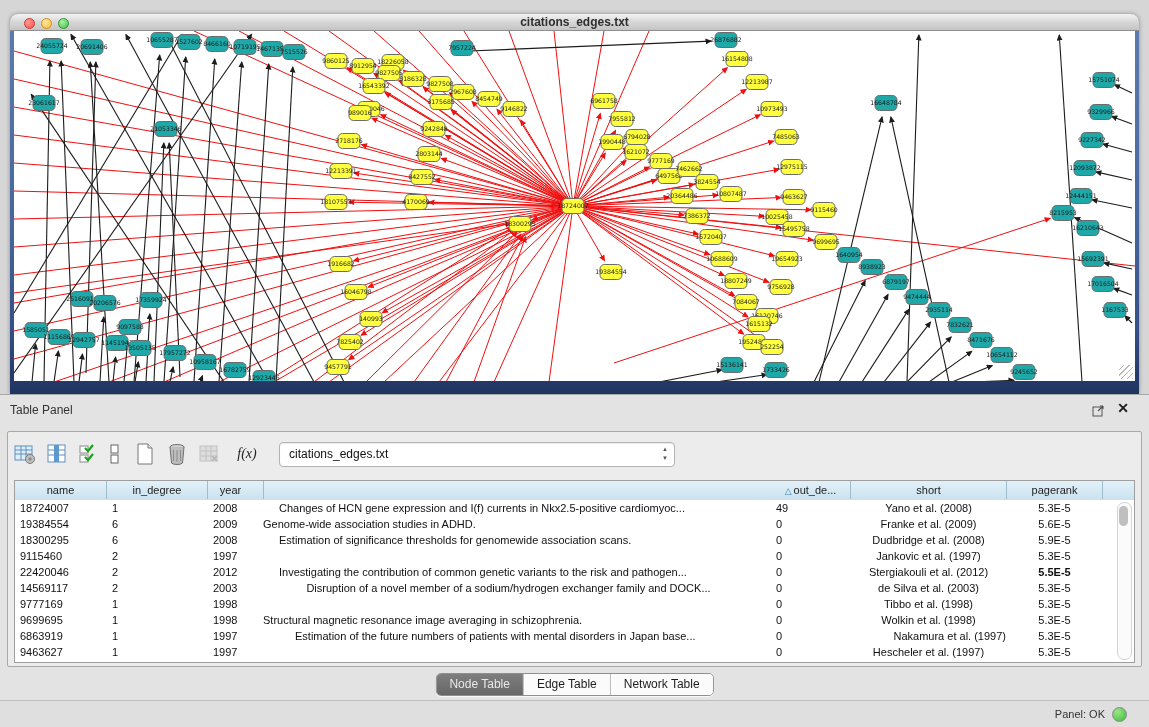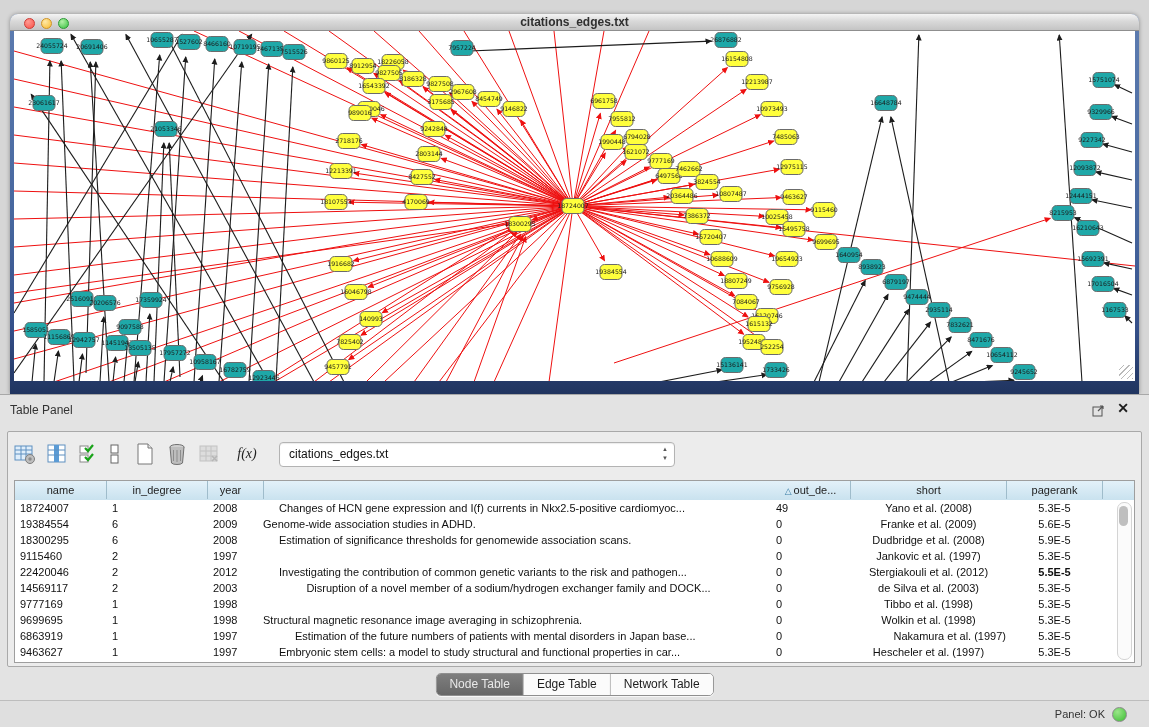--- a/index.html
+++ b/index.html
@@ -835,21 +835,20 @@
             <div class="td left" style="left: 198px; width: 60px;">1997</div>
             <div class="td left" style="left: 252px; width: 491px; margin-left: 28px;">Estimation of the future numbers of patients with mental disorders in Japan base...</div>
             <div class="td left" style="left: 761px; width: 74px;">0</div>
             <div class="td center" style="left: 836px; width: 155px; text-align: right;">Nakamura et al. (1997)</div>
             <div class="td center" style="left: 992px; width: 95px;">5.3E-5</div>
           </div>
           <div class="tr" style="top: 144px;">
             <div class="td left" style="left: 5px; width: 86px;">9463627</div>
             <div class="td left" style="left: 97px; width: 95px;">1</div>
             <div class="td left" style="left: 198px; width: 60px;">1997</div>
-            <div class="td left" style="left: 264px; width: 491px;">Embryonic stem cells: a model to study structural and functional properties in car...</div>
             <div class="td left" style="left: 761px; width: 74px;">0</div>
             <div class="td center" style="left: 836px; width: 155px;">Hescheler et al. (1997)</div>
             <div class="td center" style="left: 992px; width: 95px;">5.3E-5</div>
           </div>
         </div>
       <div class="vscroll">
         <div class="vthumb"></div>
       </div>
     </div>
   </div>

